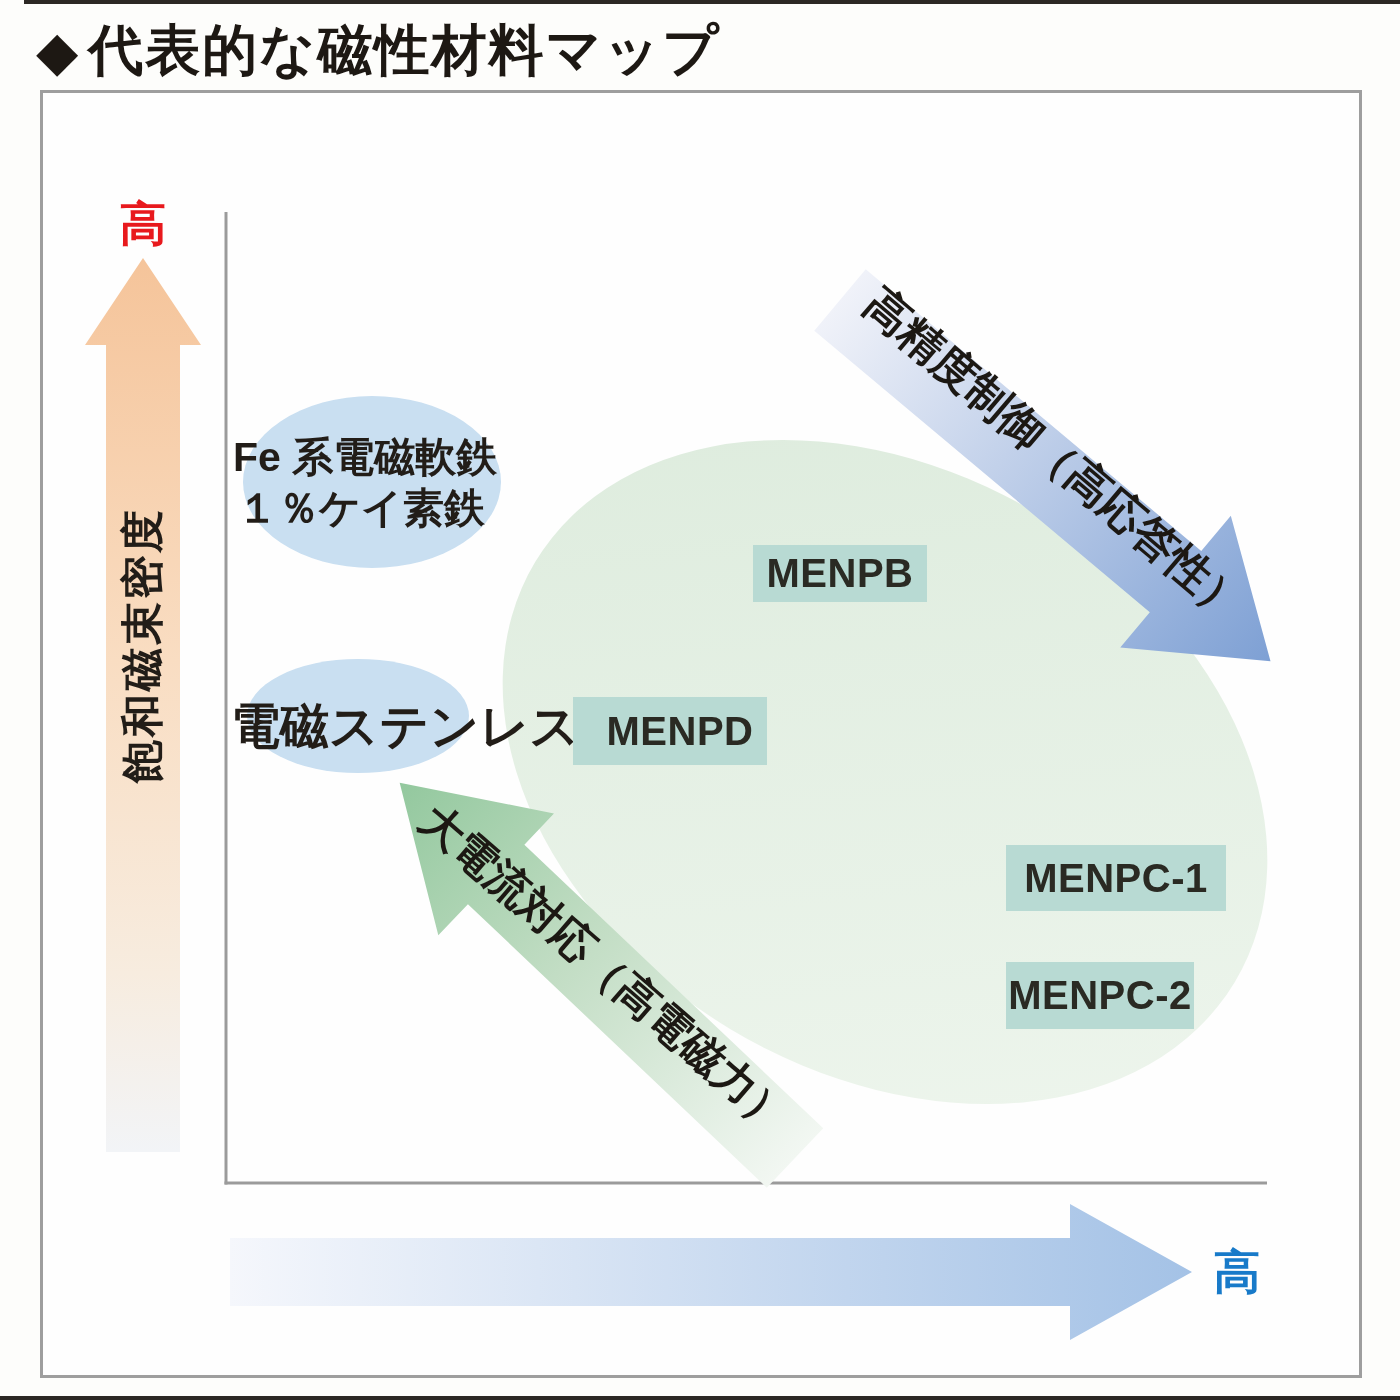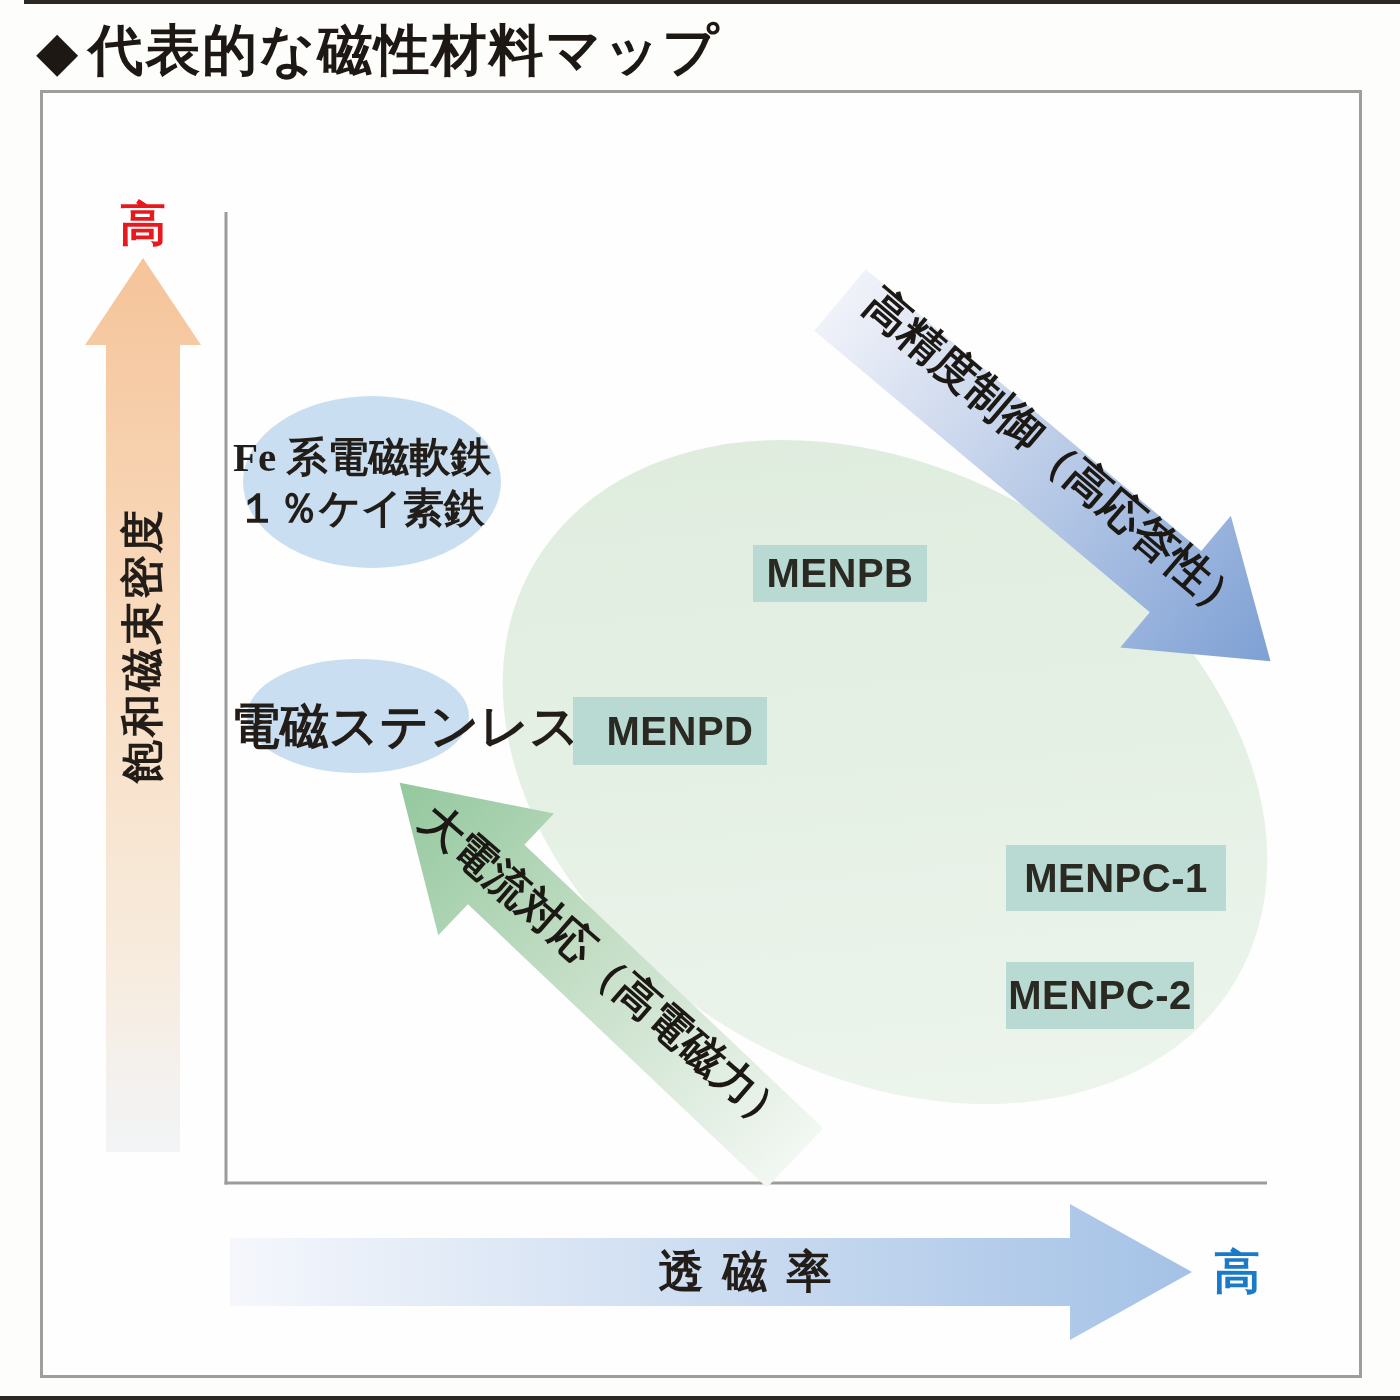--- a/index.html
+++ b/index.html
@@ -19,21 +19,21 @@
     border:3px solid #9e9e9e;background:#fefefe;box-sizing:border-box;
   }
   svg.layer{position:absolute;left:0;top:0;}
   .txt{position:absolute;font-weight:700;white-space:nowrap;}
   .center{transform:translate(-50%,-50%);}
   .y-high{left:143px;top:224px;font-size:47px;color:#e8191d;}
   .y-label{
     left:143px;top:645px;font-size:43px;letter-spacing:3px;color:#221d18;
     transform:translate(-50%,-50%) rotate(-90deg);
   }
-  .fe-label{left:233px;top:432px;font-size:41px;line-height:1.25;color:#221d18;white-space:nowrap;font-family:Liberation Serif, serif;}
+  .fe-label{left:233px;top:432px;font-size:41px;line-height:1.25;color:#221d18;white-space:nowrap;}
   .fe-label .l2{display:block;margin-left:4px;}
   .stainless-label{left:231px;top:694px;font-size:49px;color:#221d18;}
   .tag{
     position:absolute;display:flex;align-items:center;justify-content:center;
     background:#b8dad3;color:#2a2a23;font-weight:700;font-size:40px;letter-spacing:0.5px;
   }
   .tag.menpb{left:753px;top:545px;width:174px;height:57px;}
   .tag.df42n{left:663px;top:620px;width:174px;height:68px;}
   .tag.menpd{left:573px;top:697px;width:174px;height:68px;padding-left:20px;}
   .tag.menpc1{left:1006px;top:845px;width:220px;height:66px;}
@@ -131,16 +131,15 @@
   <div class="tag menpc1">
     <span>MENPC-1</span>
   </div>
   <div class="tag menpc2">
     <span>MENPC-2</span>
   </div>
 
   <div class="txt precision-label">高精度制御（高応答性）</div>
   <div class="txt current-label">大電流対応（高電磁力）</div>
 
-  <div class="txt center x-label">透磁率</div>
   <div class="txt center x-high">高</div>
 
 </div>
 
 </body></html>

